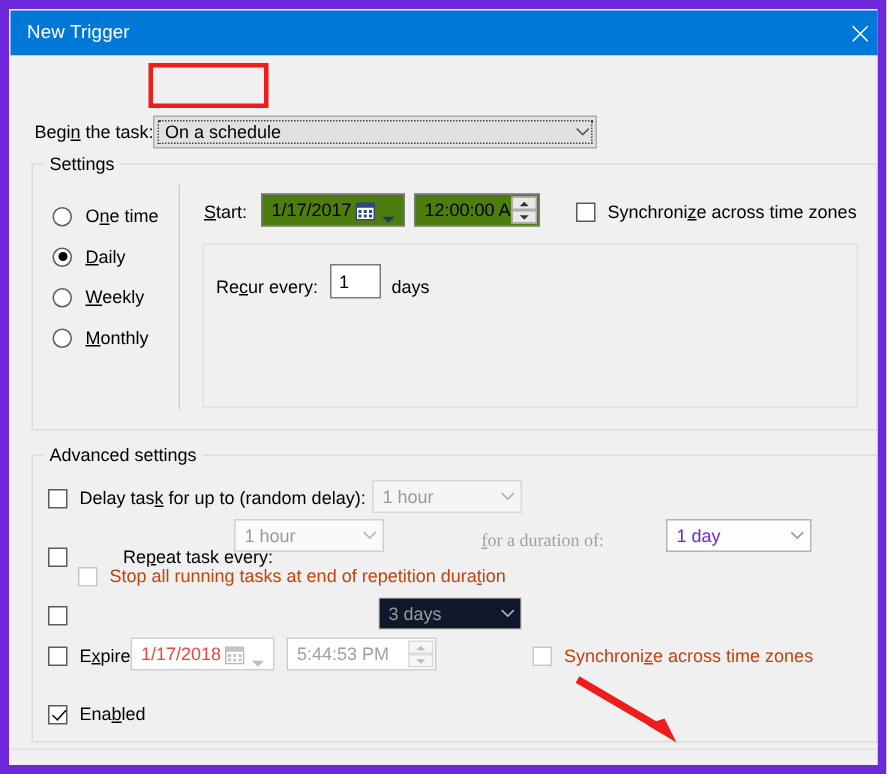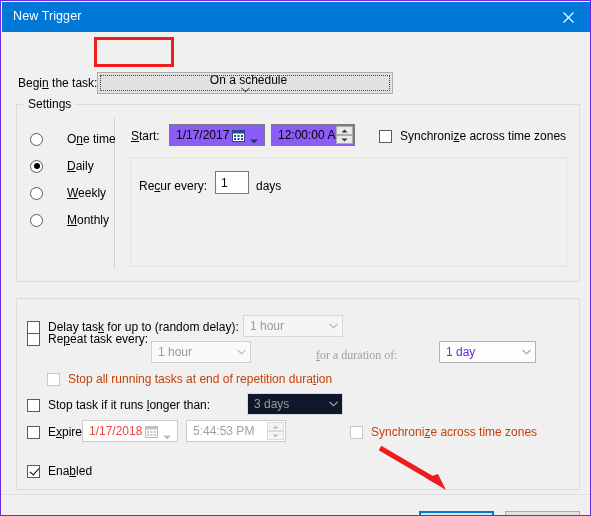--- a/index.html
+++ b/index.html
@@ -8,21 +8,21 @@
     background: #ffffff;
   }
   body {
     font-family: "Liberation Sans", sans-serif;
   }
   #dialog {
     position: relative;
     width: 591px;
     height: 516px;
     background: #f0f0f0;
-    border: 1px solid #6d28d9;
+    border: 6px solid #6d28d9;
     box-sizing: border-box;
     overflow: hidden;
     font-size: 12px;
     color: #000000;
   }
 
   
   .titlebar {
     position: absolute;
     left: 1px; top: 1px;
@@ -89,21 +89,21 @@
   .combo .arrow {
     width: 17px;
     display: flex;
     align-items: center;
     justify-content: center;
   }
   .combo .arrow svg { display:block; }
 
   #begin-combo {
     left: 95px; top: 40px;
-    width: 296px; height: 22px; flex-direction: column;
+    width: 296px; height: 22px;
   }
   #begin-combo .focusdots {
     position: absolute;
     left: 2px; top: 2px; right: 2px; bottom: 2px;
     border: 1px dotted #444;
     pointer-events: none;
   }
   #begin-combo .txt { padding-left: 7px; }
 
   
@@ -151,34 +151,34 @@
   }
   .radio.checked::after {
     content: "";
     position: absolute;
     left: 2.5px; top: 2.5px;
     width: 6px; height: 6px;
     border-radius: 50%;
     background: #000;
   }
   .radio-row .rtext {
-    margin-left: 24px;
+    margin-left: 9px;
     font-size: 12px;
   }
   #radio-one   { left: 28px; top: 99px; }
   #radio-daily { left: 28px; top: 126px; }
   #radio-week  { left: 28px; top: 153px; justify-content: space-between; }
   #radio-month { left: 28px; top: 180px; }
 
   
   #start-label { left: 129px; top: 97px; }
 
   .field {
     position: absolute;
-    background: #8b5cf6;
+    background: #4d7c0f;
     border: 1px solid #7a7a7a;
     box-sizing: border-box;
     display: flex;
     align-items: center;
     font-size: 12px;
   }
   .field .fval {
     padding-left: 6px;
     white-space: nowrap;
   }
@@ -253,21 +253,21 @@
   #recur-label { left: 137px; top: 147px; }
   #recur-input {
     left: 213px; top: 139px; width: 34px; height: 23px;
     border: 1px solid #7a7a7a; background: #fff;
   }
   #recur-input .fval { padding-left: 5px; }
   #recur-days { left: 254px; top: 147px; }
 
   
   #cb-delay  { left: 25px; top: 287px; }
-  #cb-repeat { left: 25px; top: 299px; }
+  #cb-repeat { left: 25px; top: 326px; gap: 29px; }
   #cb-stopall{ left: 45px; top: 339px; }
   #cb-stoptask{left: 25px; top: 365px; }
   #cb-expire { left: 25px; top: 392px; }
   #cb-enabled{ left: 25px; top: 431px; }
 
   #delay-combo  { left: 241px; top: 283px; width: 100px; height: 22px; background:#f5f5f5; border-color:#d8d8d8; }
   #delay-combo .txt { color:#9a9a9a; }
   #repeat-combo { left: 149px; top: 309px; width: 100px; height: 22px; background:#fafafa; border-color:#d0d0d0; }
   #repeat-combo .txt { color:#9a9a9a; }
   #duration-label { left: 314px; top: 316px; font-family: Liberation Serif, serif; }
@@ -427,20 +427,21 @@
     </div>
 
     <div id="recur-panel"></div>
     <div class="lbl" id="recur-label">Re<span class="u">c</span>ur every:</div>
     <div class="field" id="recur-input">
       <span class="fval">1</span>
     </div>
     <div class="lbl" id="recur-days">days</div>
 
     <div class="group" id="advanced-group"></div>
+    <div class="group-title lbl" id="advanced-title">Advanced settings</div>
 
     <div class="cb-row" id="cb-delay">
       <span class="cb"></span>
       <span class="ctext">Delay tas<span class="u">k</span> for up to (random delay):</span>
     </div>
     <div class="combo" id="delay-combo">
       <div class="txt">1 hour</div>
       <div class="arrow">
         <svg width="9" height="6" viewBox="0 0 9 6">
             <path d="M0.5 0.8 L4.5 4.8 L8.5 0.8" fill="none" stroke="#b0b0b0" stroke-width="1.1"></path>
@@ -470,21 +471,20 @@
       </div>
     </div>
 
     <div class="cb-row dim" id="cb-stopall">
       <span class="cb disabled"></span>
       <span class="ctext">Stop all running tasks at end of repetition dura<span class="u">t</span>ion</span>
     </div>
 
     <div class="cb-row" id="cb-stoptask">
       <span class="cb"></span>
-      <span class="ctext">Stop task if it runs <span class="u">l</span>onger than:</span>
     </div>
     <div class="combo" id="stoptask-combo">
       <div class="txt">3 days</div>
       <div class="arrow">
         <svg width="9" height="6" viewBox="0 0 9 6">
             <path d="M0.5 0.8 L4.5 4.8 L8.5 0.8" fill="none" stroke="#b0b0b0" stroke-width="1.1"></path>
           </svg>
       </div>
     </div>
 

